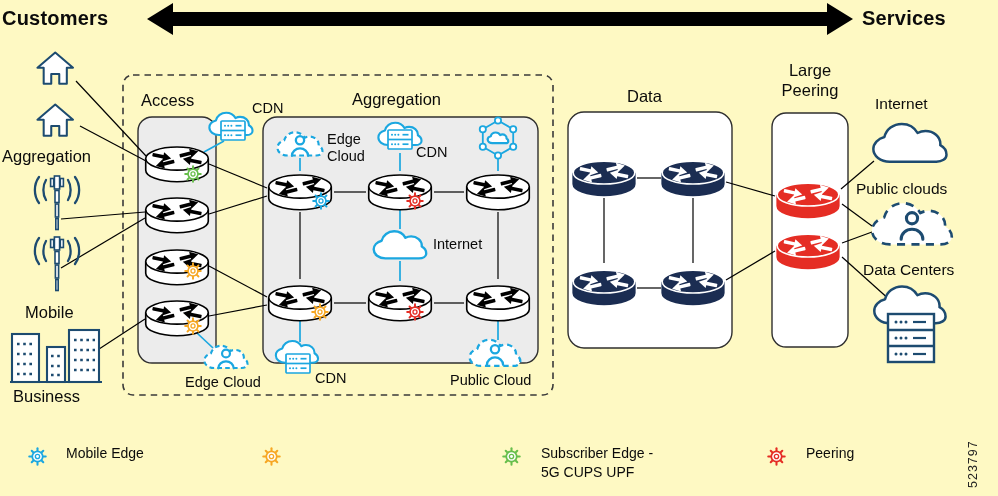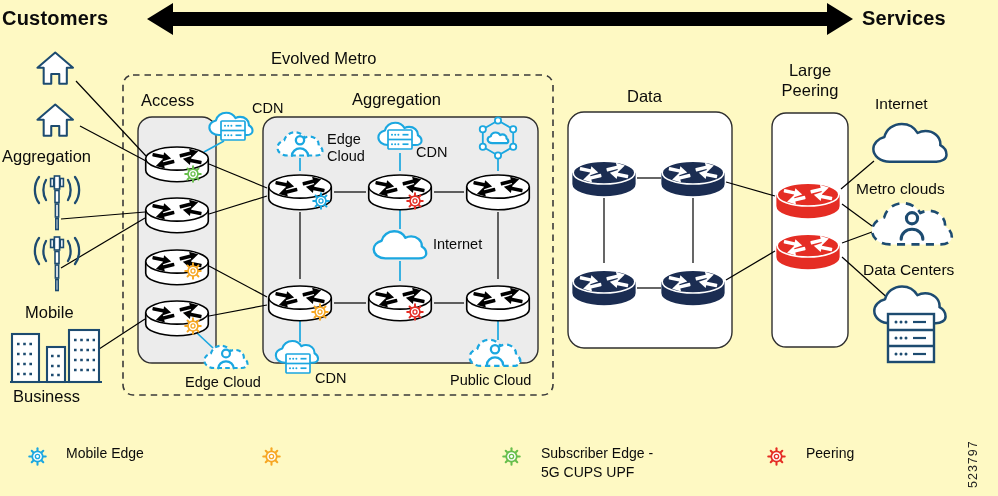--- a/index.html
+++ b/index.html
@@ -327,40 +327,39 @@
   </g>
   <g class="nv">
     <use href="#cloudp" transform="translate(910,305) scale(0.76) translate(-50,-29)" stroke-width="3.3"></use>
     <use href="#rack3" transform="translate(888,314)"></use>
   </g>
 </svg>
 
 <div class="lbl hdr" style="left:2px;top:6px;">Customers</div>
 <div class="lbl hdr" style="left:862px;top:6px;">Services</div>
 
-<div class="lbl sect" style="left:271px;top:49px;">Evolved Metro</div>
 <div class="lbl sect" style="left:141px;top:91px;">Access</div>
 <div class="lbl sect" style="left:352px;top:90px;">Aggregation</div>
 <div class="lbl sect" style="left:627px;top:87px;">Data</div>
 <div class="lbl sect wrap" style="left:766px;top:61px;width:88px;">Large Peering</div>
 
 <div class="lbl sect" style="left:2px;top:147px;">Aggregation</div>
 <div class="lbl sect" style="left:25px;top:303px;">Mobile</div>
 <div class="lbl sect" style="left:13px;top:387px;">Business</div>
 
 <div class="lbl sm" style="left:252px;top:100px;">CDN</div>
 <div class="lbl sm wrapl" style="left:327px;top:131px;width:48px;">Edge Cloud</div>
 <div class="lbl sm" style="left:416px;top:144px;">CDN</div>
 <div class="lbl sm" style="left:433px;top:236px;">Internet</div>
 <div class="lbl sm" style="left:185px;top:374px;">Edge Cloud</div>
 <div class="lbl sm" style="left:315px;top:370px;">CDN</div>
 <div class="lbl sm" style="left:450px;top:372px;">Public Cloud</div>
 
 <div class="lbl med" style="left:875px;top:95px;">Internet</div>
-<div class="lbl med" style="left:856px;top:180px;">Metro clouds</div>
+<div class="lbl med" style="left:856px;top:180px;">Public clouds</div>
 <div class="lbl med" style="left:863px;top:261px;">Data Centers</div>
 
 <div class="lbl" style="left:28px;top:447px;z-index:3;">
   <svg width="19" height="19" viewBox="0 0 24 24" color="#1BA7E0">
         <use href="#gear"></use>
       </svg>
 </div>
 <div class="lbl legend-label" style="left:66px;top:444px;">Mobile Edge</div>
 
 <div class="lbl" style="left:262px;top:447px;z-index:3;">

